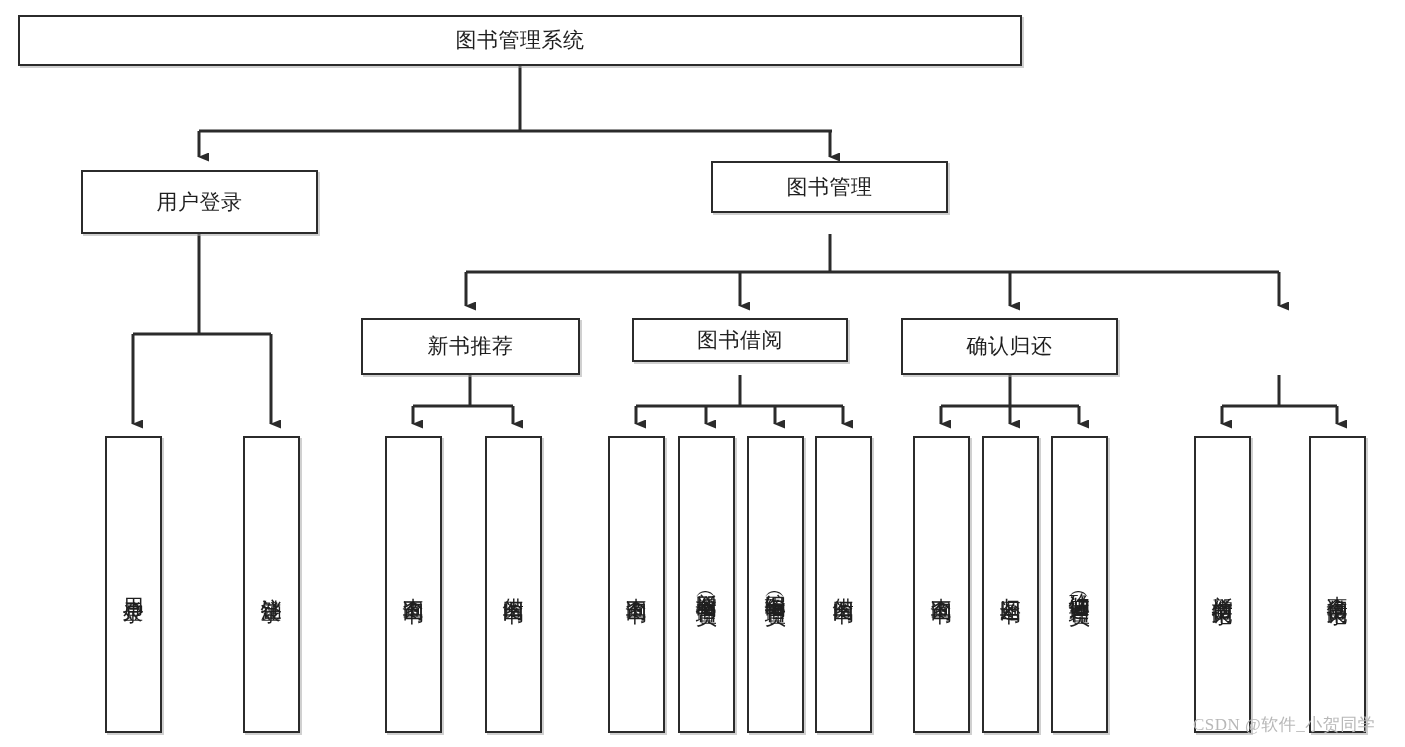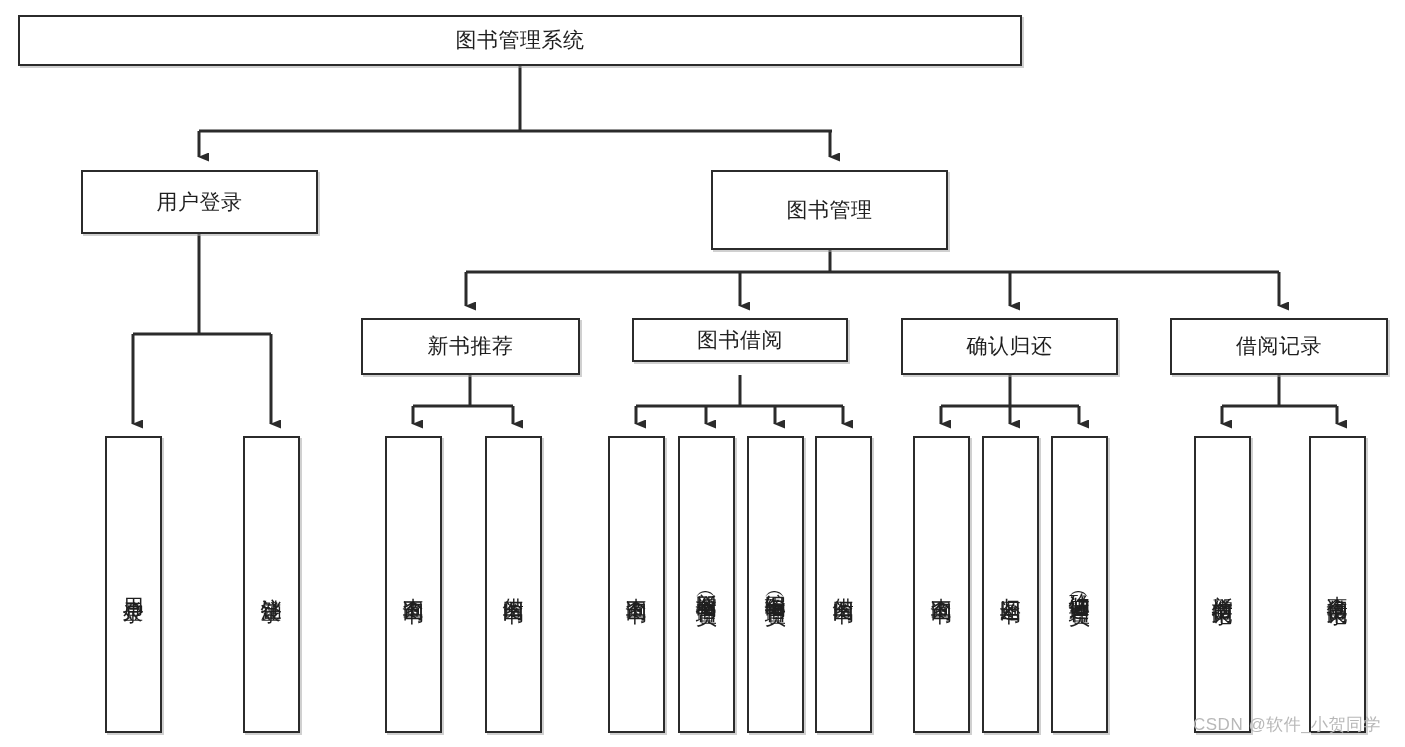--- a/index.html
+++ b/index.html
@@ -122,35 +122,32 @@
     </g>
   </svg>
 
   <div class="node root" style="left:18px; top:15px; width:1004px; height:51px;">
     <span class="label">图书管理系统</span>
   </div>
 
   <div class="node" style="left:81px; top:170px; width:237px; height:64px;">
     <span class="label">用户登录</span>
   </div>
-  <div class="node" style="left:711px; top:170px; width:237px; height:80px;">
+  <div class="node" style="left:711px; top:161px; width:237px; height:52px;">
     <span class="label">图书管理</span>
   </div>
 
   <div class="node" style="left:361px; top:318px; width:219px; height:57px;">
     <span class="label">新书推荐</span>
   </div>
   <div class="node" style="left:632px; top:318px; width:216px; height:44px;">
     <span class="label">图书借阅</span>
   </div>
   <div class="node" style="left:901px; top:318px; width:217px; height:57px;">
     <span class="label">确认归还</span>
-  </div>
-  <div class="node" style="left:1170px; top:318px; width:218px; height:57px;">
-    <span class="label">借阅记录</span>
   </div>
 
   <div class="node vert" style="left:105px; top:436px; width:57px; height:297px;">
     <span class="label">用户登录</span>
   </div>
   <div class="node vert" style="left:243px; top:436px; width:57px; height:297px;">
     <span class="label">注销登录</span>
   </div>
 
   <div class="node vert" style="left:385px; top:436px; width:57px; height:297px;">
@@ -183,15 +180,15 @@
     <span class="label">确认归还（管理员）</span>
   </div>
 
   <div class="node vert" style="left:1194px; top:436px; width:57px; height:297px;">
     <span class="label">新增借阅记录</span>
   </div>
   <div class="node vert" style="left:1309px; top:436px; width:57px; height:297px;">
     <span class="label">查询借阅记录</span>
   </div>
 
-  <div class="watermark" style="left:1193px; top:713px;">CSDN @软件_小贺同学</div>
+  <div class="watermark" style="left:1193px; top:713px;font-family:Liberation Serif, serif;">CSDN @软件_小贺同学</div>
 
 </div>
 
 </body></html>

